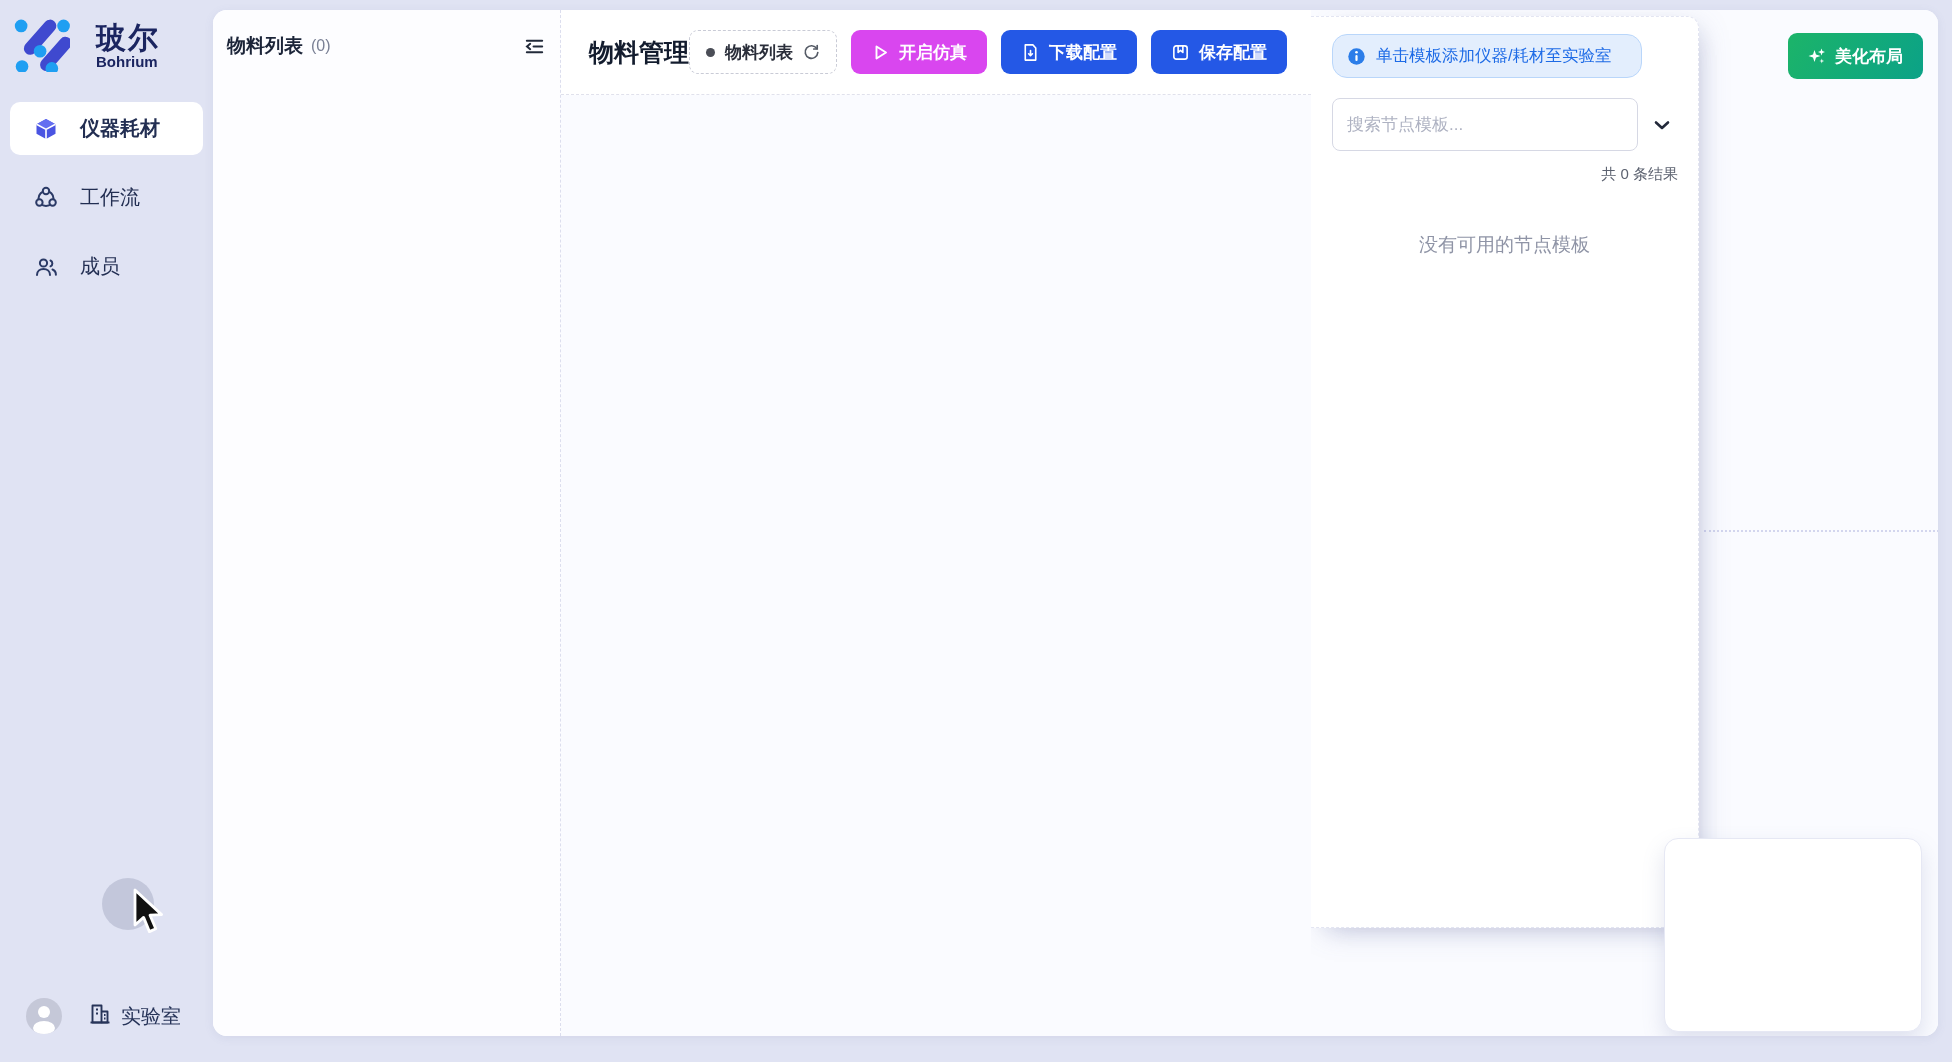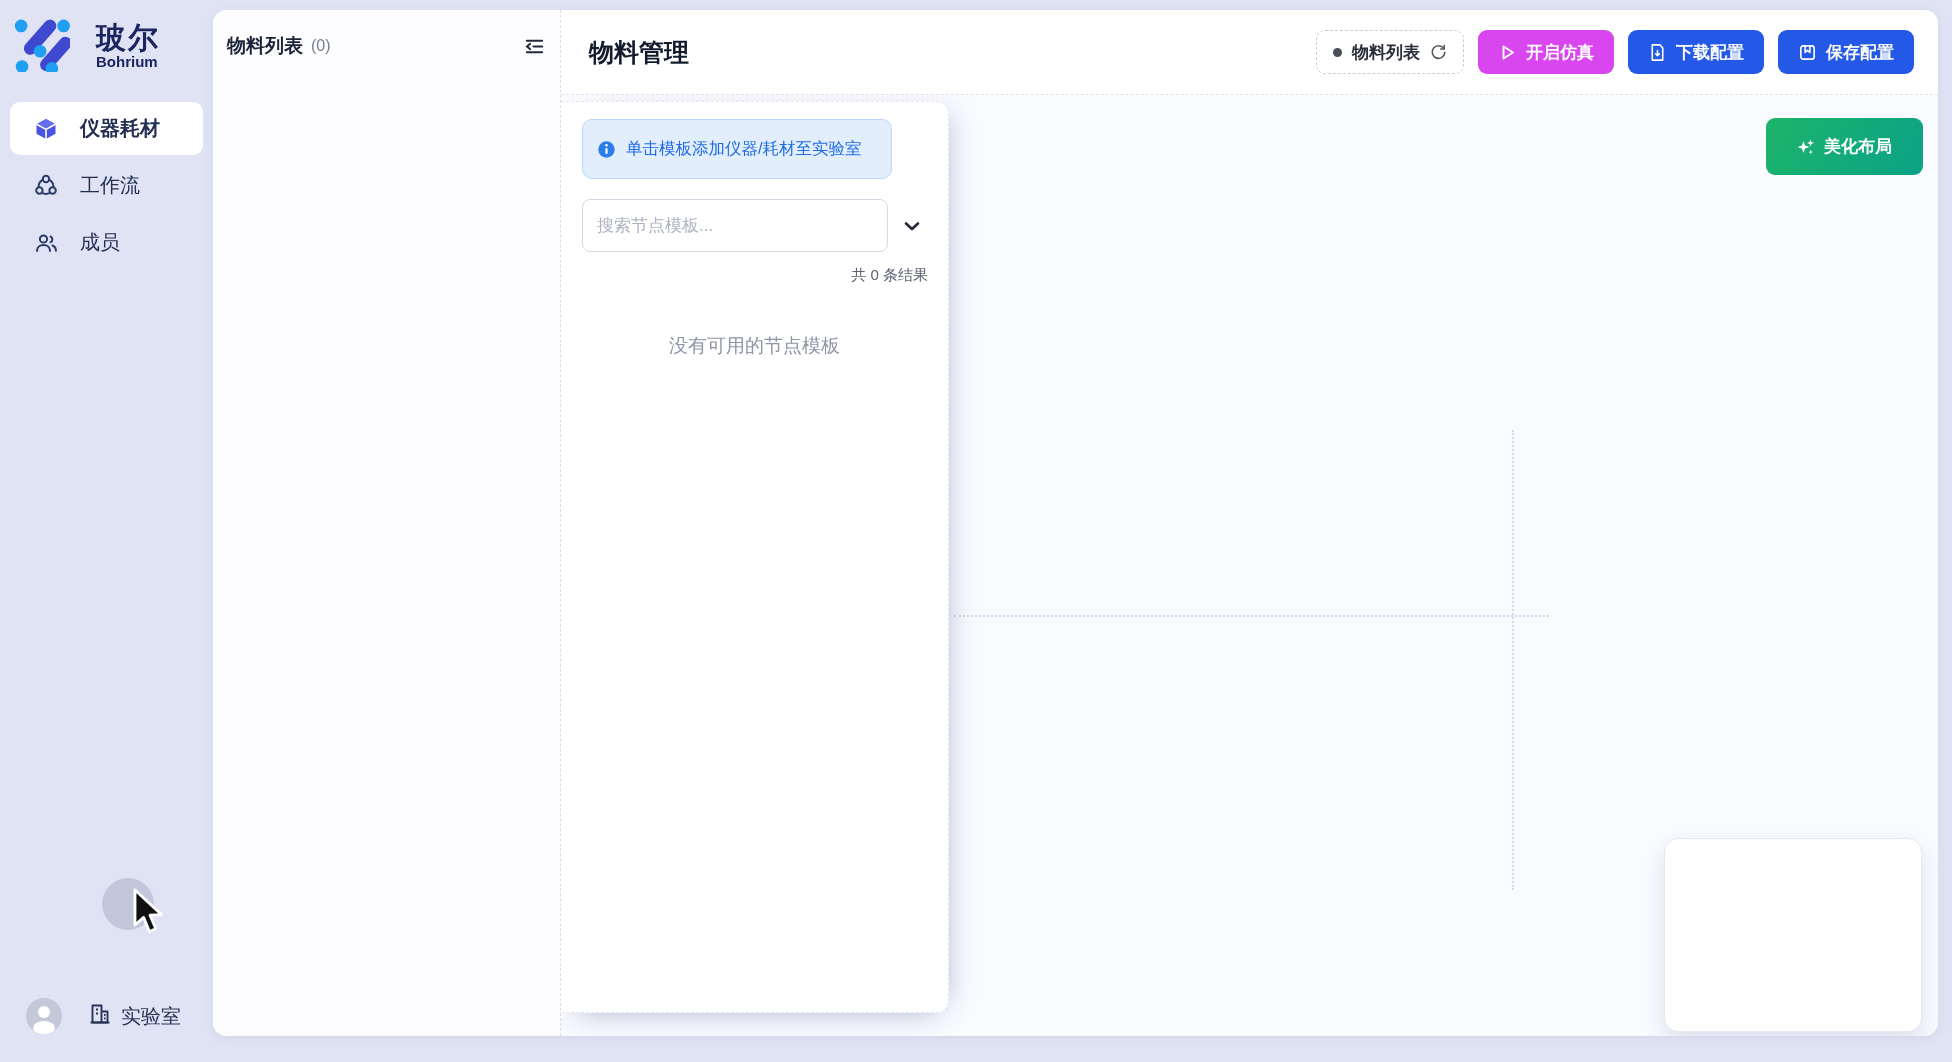--- a/index.html
+++ b/index.html
@@ -6,21 +6,21 @@
   html,body { width:1952px; height:1062px; overflow:hidden;
     font-family:"Liberation Sans","DejaVu Sans",sans-serif;
     background:#e0e3f3; color:#1f2c54; }
 
   
   .sidebar { position:absolute; left:0; top:0; width:213px; height:1062px; }
   .logo-row { display:flex; align-items:center; gap:26px; padding:16px 0 0 12px; }
   .logo-names { display:flex; flex-direction:column; line-height:1.05; }
   .logo-cn { font-size:30px; font-weight:700; color:#1b2560; letter-spacing:2px; }
   .logo-en { font-size:15px; font-weight:700; color:#1b2560; }
-  .nav { margin-top:26px; padding:0 10px; display:flex; flex-direction:column; gap:4px; }
+  .nav { margin-top:26px; padding:0 10px; display:flex; flex-direction:column; gap:16px; }
   .nav-item { display:flex; align-items:center; gap:22px; height:53px; padding:0 0 0 24px;
     border-radius:10px; font-size:20px; color:#222e52; cursor:pointer; }
   .nav-item.active { background:#ffffff; font-weight:700; }
   .nav-icon { width:24px; height:24px; display:flex; align-items:center; justify-content:center; }
   .sidebar-footer { position:absolute; left:0; bottom:28px; width:219px;
     display:flex; align-items:center; gap:12px; padding-left:26px; }
   .avatar { width:36px; height:36px; border-radius:50%; background:#c5c8d8; overflow:hidden; }
   .lab-entry { display:flex; align-items:center; gap:9px; margin-left:14px; font-size:20px; color:#273459; cursor:pointer; }
 
   
@@ -34,52 +34,52 @@
     box-shadow:0 2px 10px rgba(100,110,160,0.10); }
 
   
   .list-panel { width:348px; background:#fdfdff; border-right:1px dashed #dcdeee; }
   .list-header { display:flex; align-items:center; height:72px; padding:0 14px; }
   .list-title { font-size:19px; font-weight:700; color:#1b2438; }
   .list-count { font-size:16px; color:#7a8095; margin-left:8px; }
   .list-collapse { margin-left:auto; cursor:pointer; display:flex; }
 
   
-  .main { flex:1; position:relative; background:#fafbff; display:flex; flex-direction:column; }
+  .main { flex:1; position:relative; background:#fafbff; display:flex; flex-direction:row; }
   .main-header { height:85px; display:flex; align-items:center;
     padding:0 24px 0 28px; border-bottom:1px dashed #e0e1ec; background:#fff; }
   .page-title { font-size:25px; font-weight:700; color:#131c2e; }
   .header-actions { margin-left:auto; display:flex; align-items:center; gap:14px; }
   .status-pill { display:flex; align-items:center; gap:10px; height:44px; padding:0 16px;
     border:1px dashed #c9cbd6; border-radius:9px; background:#fff;
     font-size:17px; font-weight:600; color:#2a2e3a; cursor:default; }
   .status-dot { width:9px; height:9px; border-radius:50%; background:#4b4e57; }
   .btn { display:flex; align-items:center; gap:9px; height:44px; padding:0 20px;
     border:none; border-radius:9px; font-size:17px; font-weight:700; color:#fff;
     cursor:pointer; font-family:inherit; }
   .btn-green { background:#d946ef; }
   .btn-blue { background:#2458e6; }
 
   
   .canvas { position:relative; flex:1; overflow:hidden; }
   .grid-line-h { position:absolute; left:393px; top:520px; width:595px; border-top:2px dotted #d3d6ee; }
   .grid-line-v { position:absolute; left:951px; top:335px; height:460px; border-left:2px dotted #d3d6ee; }
 
-  .beautify-btn { position:absolute; top:23px; right:15px; height:57px;
-    display:flex; align-items:center; gap:9px; padding:0 31px;
+  .beautify-btn { position:absolute; top:23px; right:15px; height:46px;
+    display:flex; align-items:center; gap:9px; padding:0 20px;
     background:linear-gradient(120deg,#1cb469,#0ba287); border:none; border-radius:9px;
     font-size:17px; font-weight:700; color:#fff; cursor:pointer; font-family:inherit; }
 
   .template-panel { position:absolute; left:0; top:6px; width:388px; height:912px;
     background:#ffffff; border:1px dashed #e3e5f2; border-left:none;
     border-radius:0 12px 12px 0;
     box-shadow:14px 0 26px -14px rgba(100,110,160,0.35), 0 16px 26px -14px rgba(100,110,160,0.35); }
   .banner { display:flex; align-items:center; gap:10px; margin:17px 0 0 21px;
-    width:310px; height:60px; padding:0 14px; background:#e3eefd;
-    border:1px solid #b9d6fa; border-radius:10px;
+    width:310px; height:44px; padding:0 14px; background:#e3eefd;
+    border:1px solid #b9d6fa; border-radius:15px;
     font-size:16.5px; color:#1e6be6; cursor:pointer; }
   .search-row { display:flex; align-items:center; margin:20px 0 0 21px; gap:14px; }
   .search-input { width:306px; height:53px; border:1px solid #d6d8e4; border-radius:8px;
     padding:0 14px; font-size:17px; color:#333; outline:none; font-family:inherit; background:#fff; }
   .search-input::placeholder { color:#aeb2c2; }
   .chevron-btn { display:flex; cursor:pointer; }
   .results-count { margin:14px 20px 0 0; text-align:right; font-size:15px; color:#5c6270; }
   .empty-text { margin-top:48px; text-align:center; font-size:19px; color:#8f94a6; }
 
   .minimap { position:absolute; right:16px; bottom:4px; width:258px; height:194px;

